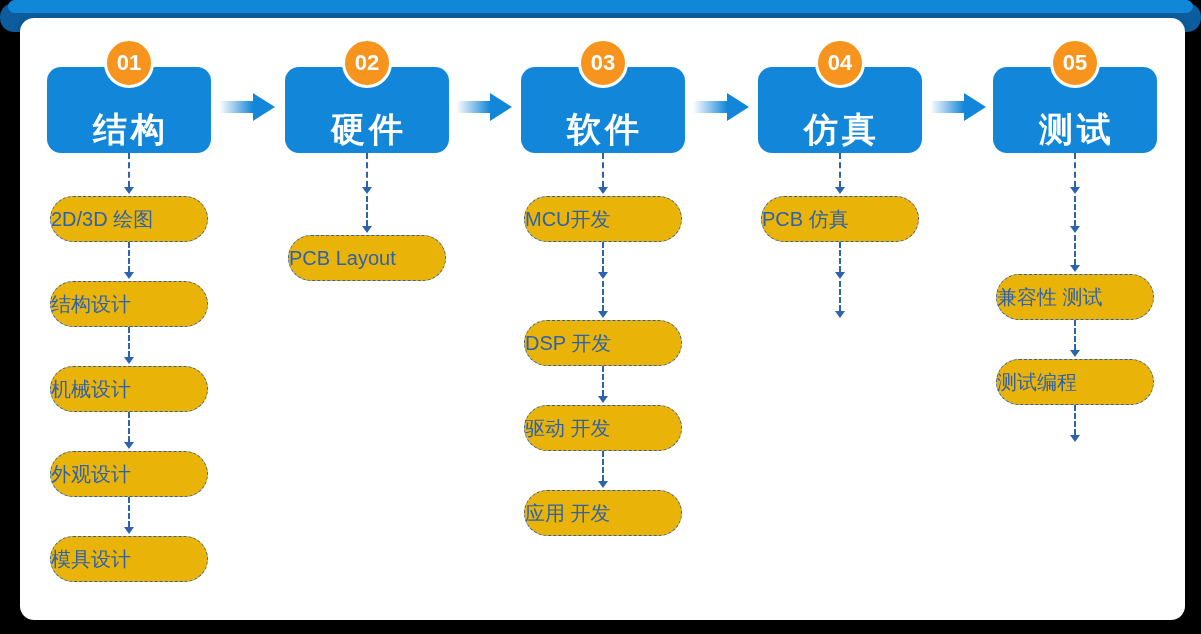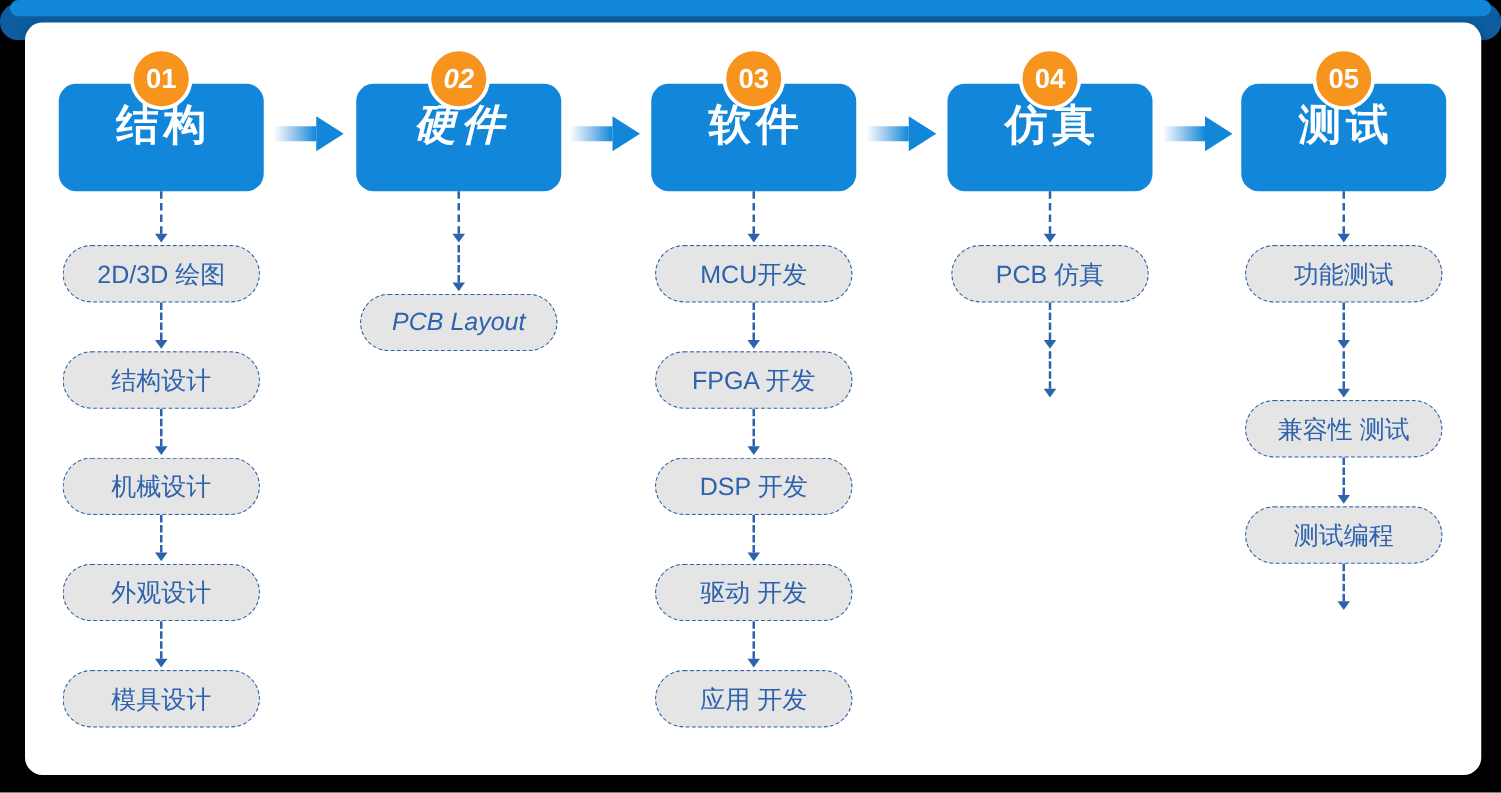--- a/index.html
+++ b/index.html
@@ -30,57 +30,57 @@
     position:absolute;left:20px;top:18px;width:1165px;height:602px;
     background:#fff;border-radius:14px;z-index:2;
     box-shadow:0 2px 6px rgba(0,0,0,0.25);
   }
   
   .column{
     position:absolute;top:38px;width:210px;z-index:4;
     display:flex;flex-direction:column;align-items:center;
   }
   .col-0{left:24px;}
-  .col-1{left:262px;font-style:italic;}
+  .col-1{left:262px;}
   .col-2{left:498px;}
   .col-3{left:735px;}
   .col-4{left:970px;}
   .badge{
     width:50px;height:50px;border-radius:50%;
     background:var(--orange);border:3px solid #fff;
     color:#fff;font-weight:bold;font-size:22px;
     display:flex;align-items:center;justify-content:center;
     z-index:5;margin-bottom:-21px;
   }
   .stage-box{
     width:164px;height:86px;border-radius:14px;
     background:var(--azure);
-    display:flex;align-items:flex-start;justify-content:center;
+    display:flex;align-items:flex-end;justify-content:center;
     padding-top:10px;
   }
   .stage-title{
     color:#fff;font-size:34px;font-weight:bold;
     letter-spacing:4px;text-indent:4px;white-space:nowrap;
   }
   .connector{position:relative;width:14px;height:39px;}
   .connector.first{height:43px;}
   .connector::before{
     content:"";position:absolute;left:6px;top:0;bottom:9px;
     border-left:2px dashed var(--pillblue);
   }
   .connector::after{
     content:"";position:absolute;left:2px;bottom:2px;
     width:0;height:0;
     border-left:5px solid transparent;border-right:5px solid transparent;
     border-top:7px solid var(--pillblue);
   }
   .pill{
     width:158px;height:46px;border:1.5px dashed var(--pillblue);
-    border-radius:23px;background:#e5e5e5;
-    display:flex;align-items:center;justify-content:center;
+    border-radius:23px;background:#eab308;
+    display:flex;align-items:center;
   }
   .pill span{font-size:20px;color:var(--pillblue);white-space:nowrap;}
   
   .flow-arrow{position:absolute;top:93px;display:flex;align-items:center;z-index:4;}
   .fa-0{left:219px;}
   .fa-1{left:456px;}
   .fa-2{left:693px;}
   .fa-3{left:930px;}
   .arrow-tail{
     width:34px;height:12px;
@@ -147,23 +147,20 @@
       <span>03</span>
     </div>
   <div class="stage-box">
       <span class="stage-title">软件</span>
     </div>
   <div class="connector first"></div>
   <div class="pill">
       <span>MCU开发</span>
     </div>
   <div class="connector"></div>
-  <div class="pill">
-      <span>FPGA 开发</span>
-    </div>
   <div class="connector"></div>
   <div class="pill">
       <span>DSP 开发</span>
     </div>
   <div class="connector"></div>
   <div class="pill">
       <span>驱动 开发</span>
     </div>
   <div class="connector"></div>
   <div class="pill">
@@ -187,23 +184,20 @@
 </div>
 
 <div class="column col-4">
   <div class="badge">
       <span>05</span>
     </div>
   <div class="stage-box">
       <span class="stage-title">测试</span>
     </div>
   <div class="connector first"></div>
-  <div class="pill">
-      <span>功能测试</span>
-    </div>
   <div class="connector"></div>
   <div class="connector"></div>
   <div class="pill">
       <span>兼容性 测试</span>
     </div>
   <div class="connector"></div>
   <div class="pill">
       <span>测试编程</span>
     </div>
   <div class="connector"></div>

